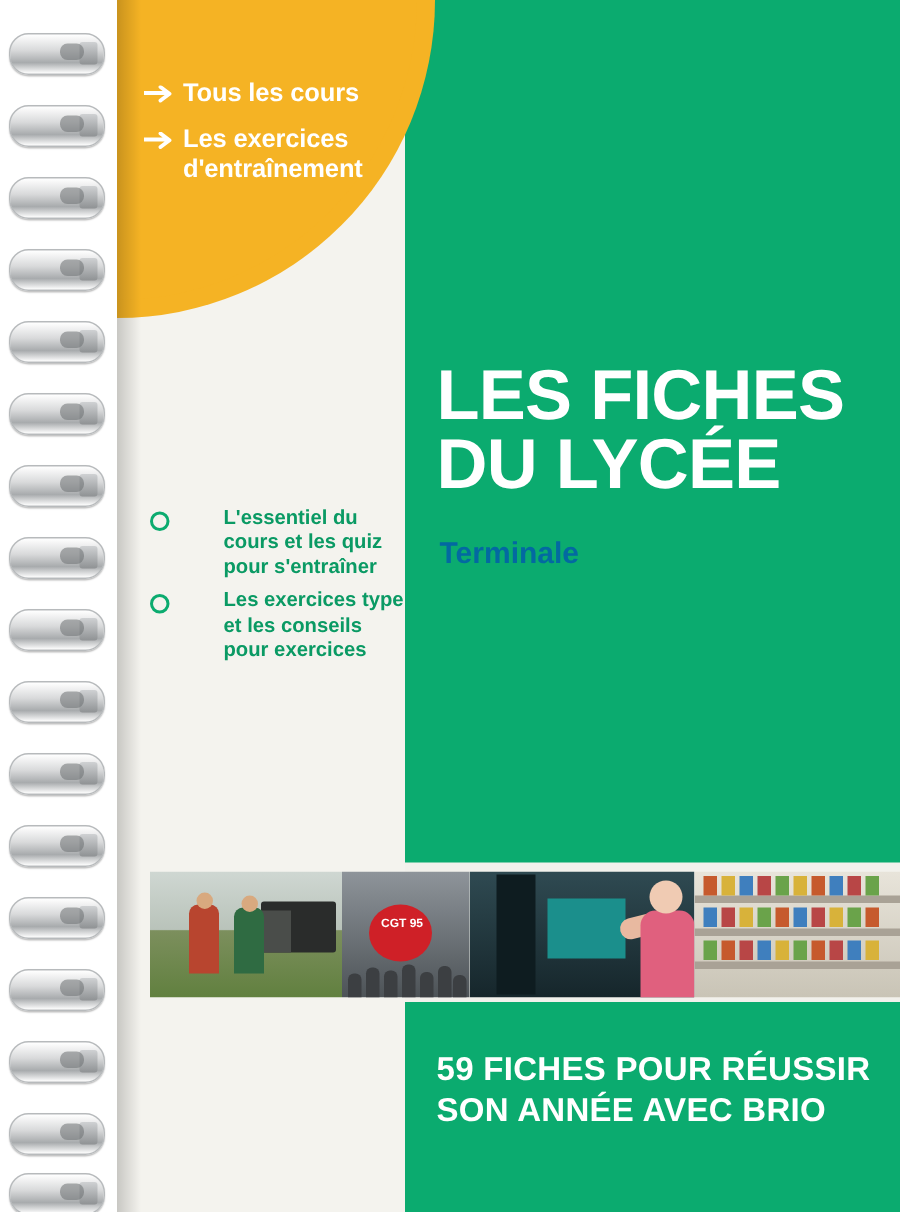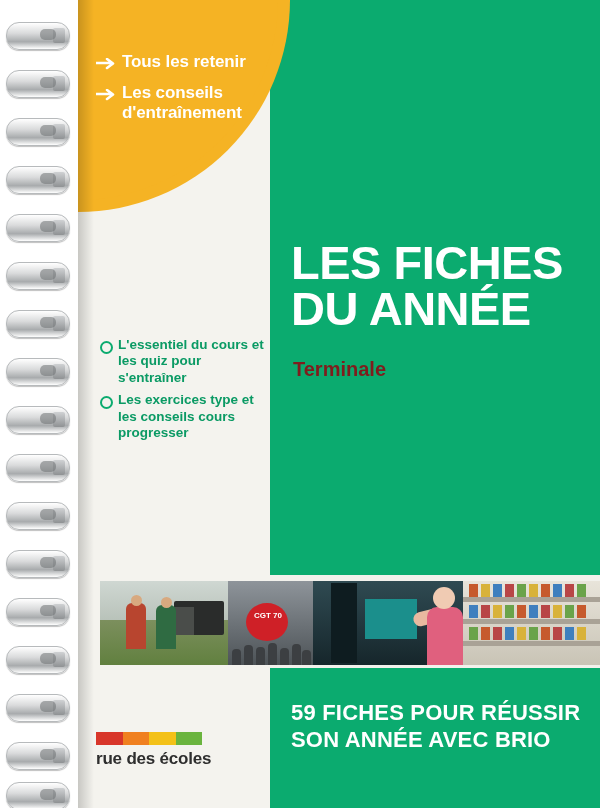--- a/index.html
+++ b/index.html
@@ -155,21 +155,21 @@
     font-weight: bold;
     font-size: 47px;
     line-height: 0.98;
     letter-spacing: -0.5px;
   }
   .subtitle {
     position: absolute;
     left: 293px;
     top: 358px;
     z-index: 20;
-    color: #7f1d1d;
+    color: #0369a1;
     font-weight: bold;
     font-size: 20px;
   }
   .speciality {
     position: absolute;
     left: 291px;
     top: 462px;
     z-index: 20;
     color: #ffffff;
     font-weight: bold;
@@ -182,20 +182,21 @@
     position: absolute;
     left: 100px;
     top: 337px;
     width: 172px;
     z-index: 20;
   }
   .bullet-item {
     display: flex;
     align-items: flex-start;
     margin-bottom: 6px;
+    gap: 31px;
   }
   .bullet-dot {
     flex: 0 0 auto;
     width: 9px;
     height: 9px;
     border-radius: 50%;
     border: 2px solid #0bab6f;
     background: #f4f3ee;
     margin-top: 4px;
     margin-right: 5px;
@@ -303,63 +304,63 @@
   <div class="yellow-blob2"></div>
   <div class="yellow-blob"></div>
 
   <div class="arrow-list">
     <div class="arrow-item">
       <span class="arrow-glyph">
         <svg width="24" height="12" viewBox="0 0 24 12">
             <path d="M0 5 H15 M11 1 L17 5.5 L11 10" stroke="#ffffff" stroke-width="2.6" fill="none" stroke-linecap="round" stroke-linejoin="round"></path>
           </svg>
       </span>
-      <span class="arrow-text">Tous les retenir</span>
+      <span class="arrow-text">Tous les cours</span>
     </div>
     <div class="arrow-item">
       <span class="arrow-glyph">
         <svg width="24" height="12" viewBox="0 0 24 12">
             <path d="M0 5 H15 M11 1 L17 5.5 L11 10" stroke="#ffffff" stroke-width="2.6" fill="none" stroke-linecap="round" stroke-linejoin="round"></path>
           </svg>
       </span>
-      <span class="arrow-text">Les conseils d'entraînement</span>
+      <span class="arrow-text">Les exercices d'entraînement</span>
     </div>
   </div>
 
   <div class="main-title">
     <div>LES FICHES</div>
-    <div>DU ANNÉE</div>
+    <div>DU LYCÉE</div>
   </div>
   <div class="subtitle">Terminale</div>
 
   <div class="bullet-list">
     <div class="bullet-item">
       <span class="bullet-dot"></span>
       <span class="bullet-text">L'essentiel du cours et les quiz pour s'entraîner</span>
     </div>
     <div class="bullet-item">
       <span class="bullet-dot"></span>
-      <span class="bullet-text">Les exercices type et les conseils cours progresser</span>
+      <span class="bullet-text">Les exercices type et les conseils pour exercices</span>
     </div>
   </div>
 
   <div class="photo-strip">
     <div class="photo p1">
       <div class="sky"></div>
       <div class="truck"></div>
       <div class="truck2"></div>
       <div class="m1"></div>
         <div class="m1h"></div>
       <div class="m2"></div>
         <div class="m2h"></div>
     </div>
     <div class="photo p2">
       <div class="bg"></div>
       <div class="sign"></div>
-      <div class="signtxt">CGT 70</div>
+      <div class="signtxt">CGT 95</div>
       <div class="c" style="left:4px;"></div>
       <div class="c" style="left:16px;height:20px;"></div>
       <div class="c" style="left:28px;height:18px;"></div>
       <div class="c" style="left:40px;height:22px;"></div>
       <div class="c" style="left:52px;height:17px;"></div>
       <div class="c" style="left:64px;height:21px;"></div>
       <div class="c" style="left:74px;height:15px;"></div>
     </div>
     <div class="photo p3">
       <div class="bg"></div>
@@ -405,29 +406,20 @@
       <div class="item" style="left:102px;top:46px;background:#3f7fbe;"></div>
       <div class="item" style="left:114px;top:46px;background:#d8b23a;"></div>
     </div>
   </div>
 
   <div class="tagline">
     <div>59 FICHES POUR RÉUSSIR</div>
     <div>SON ANNÉE AVEC BRIO</div>
   </div>
 
-  <div class="logo-wrap">
-    <div class="logo-bars">
-      <div style="background:#d8362a;"></div>
-      <div style="background:#f08020;"></div>
-      <div style="background:#f3c118;"></div>
-      <div style="background:#6ab43e;"></div>
-    </div>
-    <div class="logo-text">rue des écoles</div>
-  </div>
 
   <div class="page-edge"></div>
   <div class="spiral">
     <div class="ring" style="top:22px;"></div>
       <div class="ring-hole" style="top:29px;"></div>
     <div class="ring" style="top:70px;"></div>
       <div class="ring-hole" style="top:77px;"></div>
     <div class="ring" style="top:118px;"></div>
       <div class="ring-hole" style="top:125px;"></div>
     <div class="ring" style="top:166px;"></div>

